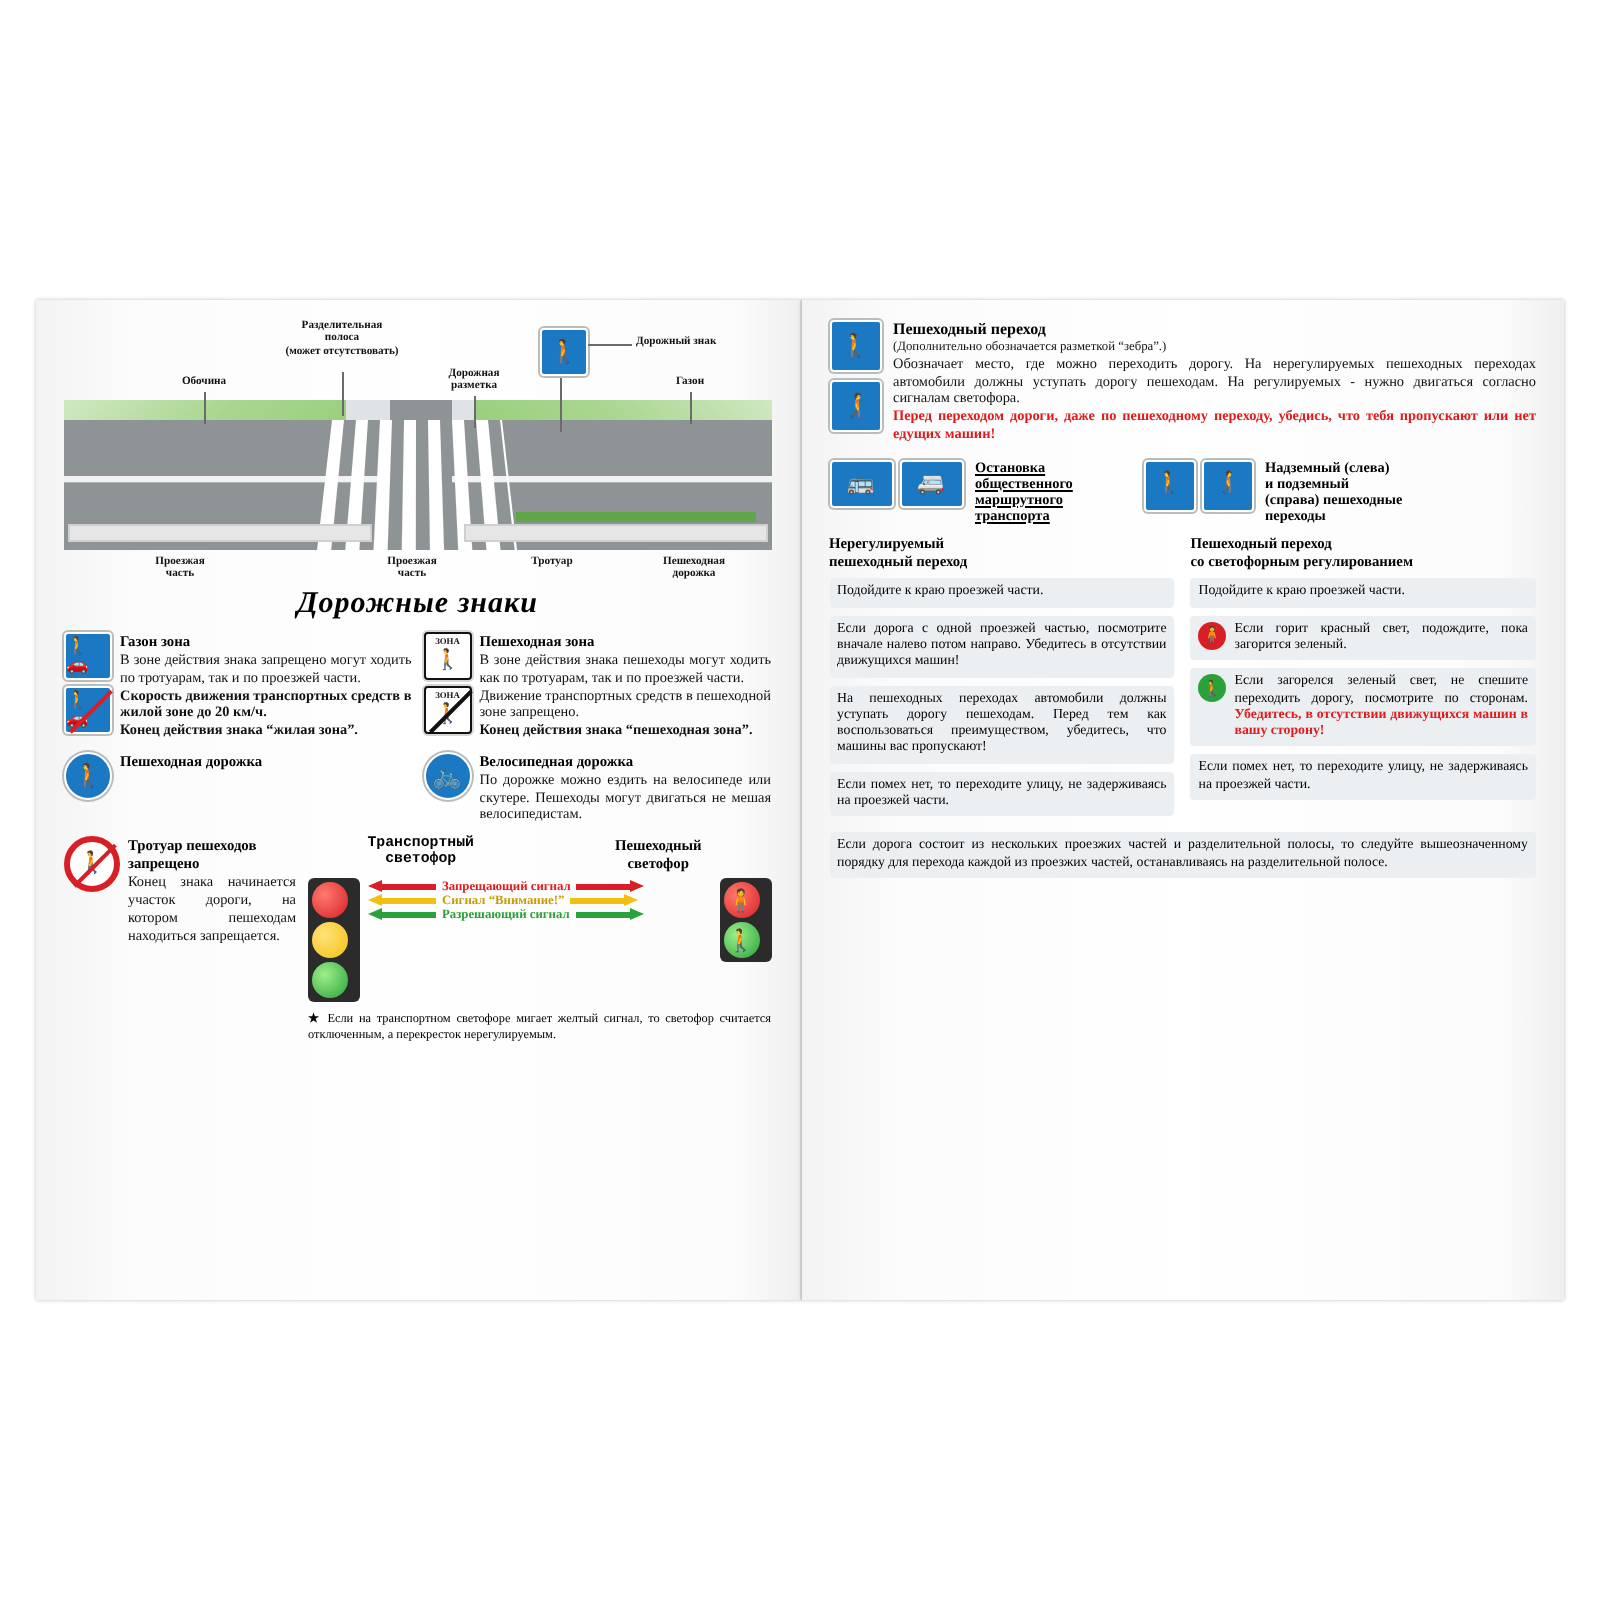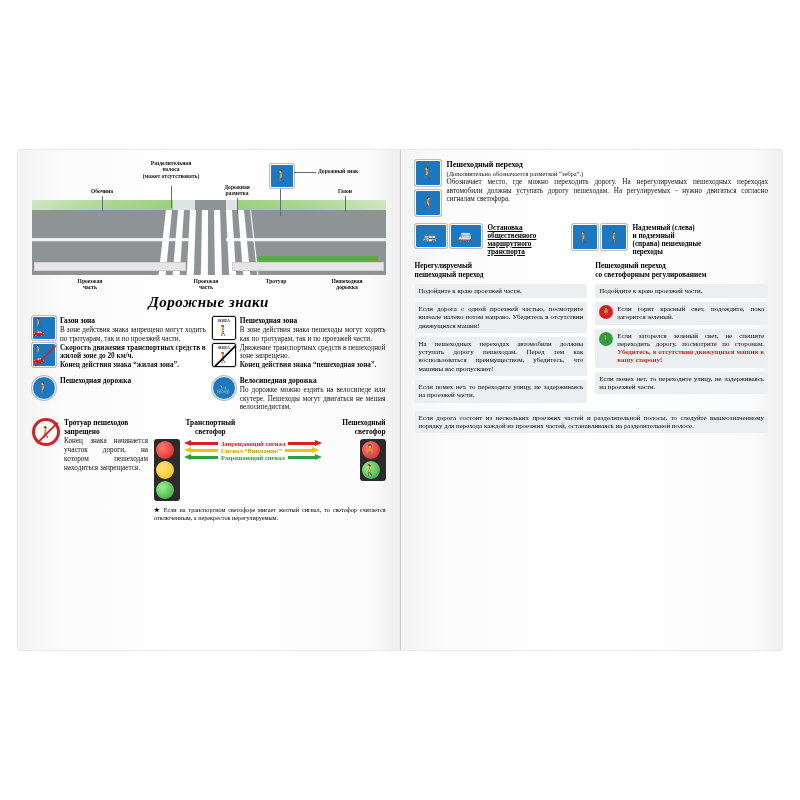--- a/index.html
+++ b/index.html
@@ -233,25 +233,25 @@
           </div>
           <div class="txt">
             <div class="ttl">Тротуар пешеходов запрещено</div>
             <div class="t">Конец знака начинается участок дороги, на котором пешеходам находиться запрещается.</div>
           </div>
         </div>
 
         <div style="flex:1;">
           <div style="display:flex;gap:6px;">
             <div style="flex:1;">
-              <div class="ttl" style="text-align:center;white-space:pre-line;">Транспортный
+              <div class="ttl" style="text-align:center;white-space:pre-line;font-family:Liberation Mono, monospace;">Транспортный
 светофор</div>
             </div>
             <div style="flex:1;">
-              <div class="ttl" style="text-align:right;white-space:pre-line;">Пешеходный
+              <div class="ttl" style="text-align:center;white-space:pre-line;">Пешеходный
 светофор</div>
             </div>
           </div>
 
           <div class="tl-wrap" style="margin-top:2px;">
             <div class="tl">
               <div class="lamp r"></div>
               <div class="lamp y"></div>
               <div class="lamp g"></div>
             </div>
@@ -299,20 +299,21 @@
               <div class="ico" style="font-size:12px;">🚶</div>
             </div>
           <div class="ped-sq">
               <div class="ico" style="font-size:12px;transform:scaleX(-1);">🚶</div>
             </div>
         </div>
         <div style="flex:1;">
           <div class="ttl" style="font-size:8px;">Пешеходный переход</div>
           <div class="t" style="font-size:6.4px;">(Дополнительно обозначается разметкой “зебра”.)</div>
           <div class="t">Обозначает место, где можно переходить дорогу. На нерегулируемых пешеходных переходах автомобили должны уступать дорогу пешеходам. На регулируемых - нужно двигаться согласно сигналам светофора.</div>
+          <div class="t b red">Перед переходом дороги, даже по пешеходному переходу, убедись, что тебя пропускают или нет едущих машин!</div>
         </div>
       </div>
 
       <div class="rrow" style="margin-top:8px;">
         <div style="display:flex;gap:3px;">
           <div class="bus">
               <div class="busico">🚌</div>
             </div>
           <div class="bus">
               <div class="busico">🚐</div>

